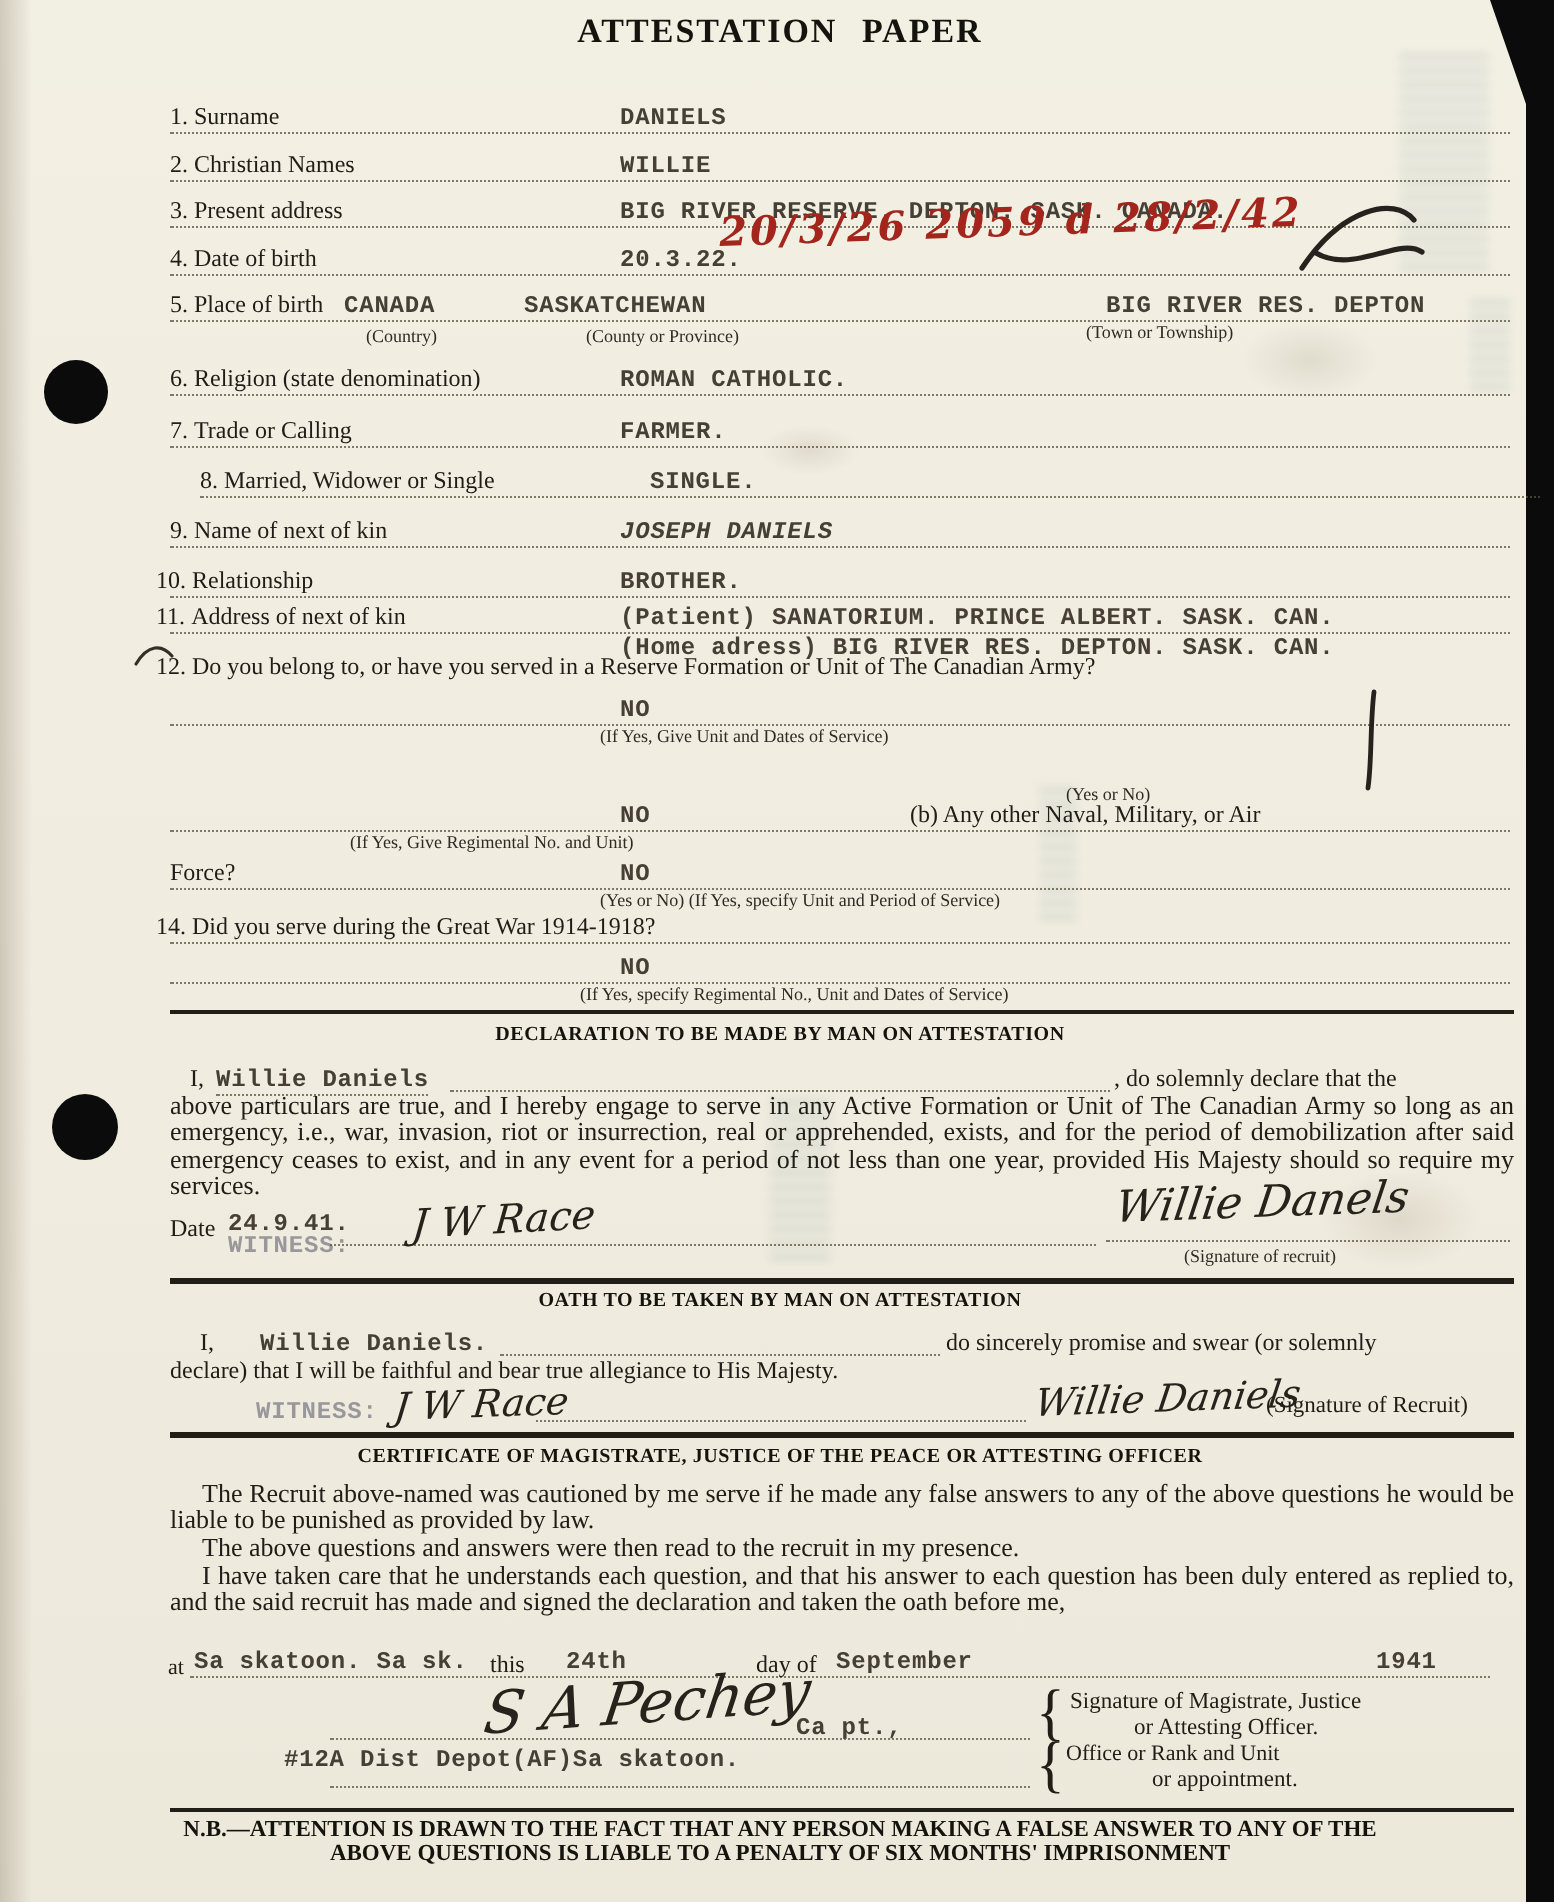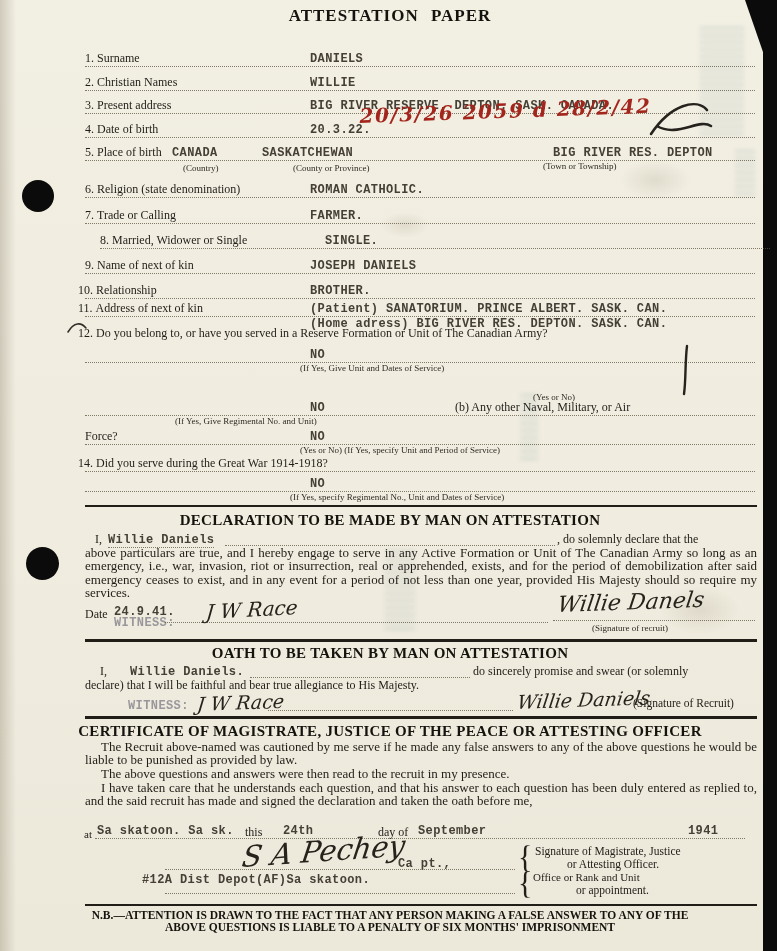--- a/index.html
+++ b/index.html
@@ -10,21 +10,21 @@
   .serif{font-family:"Liberation Serif",serif;font-size:12px;color:#201d18;white-space:nowrap;}
   .tw{font-family:"Liberation Mono","DejaVu Sans Mono",monospace;font-size:12px;font-weight:bold;
       color:#453f35;letter-spacing:.4px;white-space:pre;}
   .twfade{color:#84838c;opacity:.8;}
   .cap{font-family:"Liberation Serif",serif;font-size:9px;color:#2e2a24;white-space:nowrap;}
   .sig{font-family:"DejaVu Serif",serif;font-style:italic;color:#26221c;white-space:nowrap;
        transform-origin:left bottom;}
   .frow{position:absolute;border-bottom:1px dotted rgba(90,82,62,.75);}
   .hr{position:absolute;background:#211e18;}
   .hed{position:absolute;left:45px;width:690px;text-align:center;font-weight:bold;
-       font-size:15px;letter-spacing:.3px;color:#15130e;font-family:"Liberation Serif",serif;white-space:nowrap;}
+       font-size:10px;letter-spacing:.3px;color:#15130e;font-family:"Liberation Serif",serif;white-space:nowrap;}
   .just{position:absolute;left:85px;width:672px;font-size:13px;line-height:13.4px;
         text-align:justify;font-family:"Liberation Serif",serif;color:#201d18;}
   .hole{position:absolute;border-radius:50%;background:#0b0b0b;}
   .ghost{position:absolute;background:repeating-linear-gradient(0deg,rgba(88,128,138,.16) 0 3px,transparent 3px 7px);
          filter:blur(2px);}
   .stain{position:absolute;border-radius:50%;background:radial-gradient(rgba(118,106,74,.14),transparent 70%);}
   .edge-right{position:absolute;right:0;top:0;bottom:0;width:14px;background:#0b0b0b;}
   .edge-wedge{position:absolute;right:14px;top:0;width:0;height:0;
         border-top:52px solid #0b0b0b;border-left:18px solid transparent;}
   .edge-left{position:absolute;left:0;top:0;bottom:0;width:16px;
@@ -94,21 +94,21 @@
   <div class="frow" style="left:85px;top:207px;width:670px;height:16px;">
     <span class="serif p" style="left:0;top:1px;"><span>7.</span>&nbsp;<span>Trade or Calling</span></span>
     <span class="tw p" style="left:225px;top:2px;">FARMER.</span>
   </div>
   <div class="frow" style="left:85px;top:232px;width:670px;height:16px;margin-left:15px;">
     <span class="serif p" style="left:0;top:1px;"><span>8.</span>&nbsp;<span>Married, Widower or Single</span></span>
     <span class="tw p" style="left:225px;top:2px;">SINGLE.</span>
   </div>
   <div class="frow" style="left:85px;top:257px;width:670px;height:16px;">
     <span class="serif p" style="left:0;top:1px;"><span>9.</span>&nbsp;<span>Name of next of kin</span></span>
-    <span class="tw p" style="left:225px;top:2px;">JOSEPH DANIELS</span>
+    <span class="tw p" style="left:225px;top:2px;font-style:italic;">JOSEPH DANIELS</span>
   </div>
   <div class="frow" style="left:85px;top:282px;width:670px;height:16px;">
     <span class="serif p" style="left:-7px;top:1px;"><span>10.</span>&nbsp;<span>Relationship</span></span>
     <span class="tw p" style="left:225px;top:2px;">BROTHER.</span>
   </div>
 
   <div class="frow" style="left:85px;top:300px;width:670px;height:16px;">
     <span class="serif p" style="left:-7px;top:1px;"><span>11.</span>&nbsp;<span>Address of next of kin</span></span>
     <span class="tw p" style="left:225px;top:2px;">(Patient) SANATORIUM. PRINCE ALBERT. SASK. CAN.</span>
   </div>

